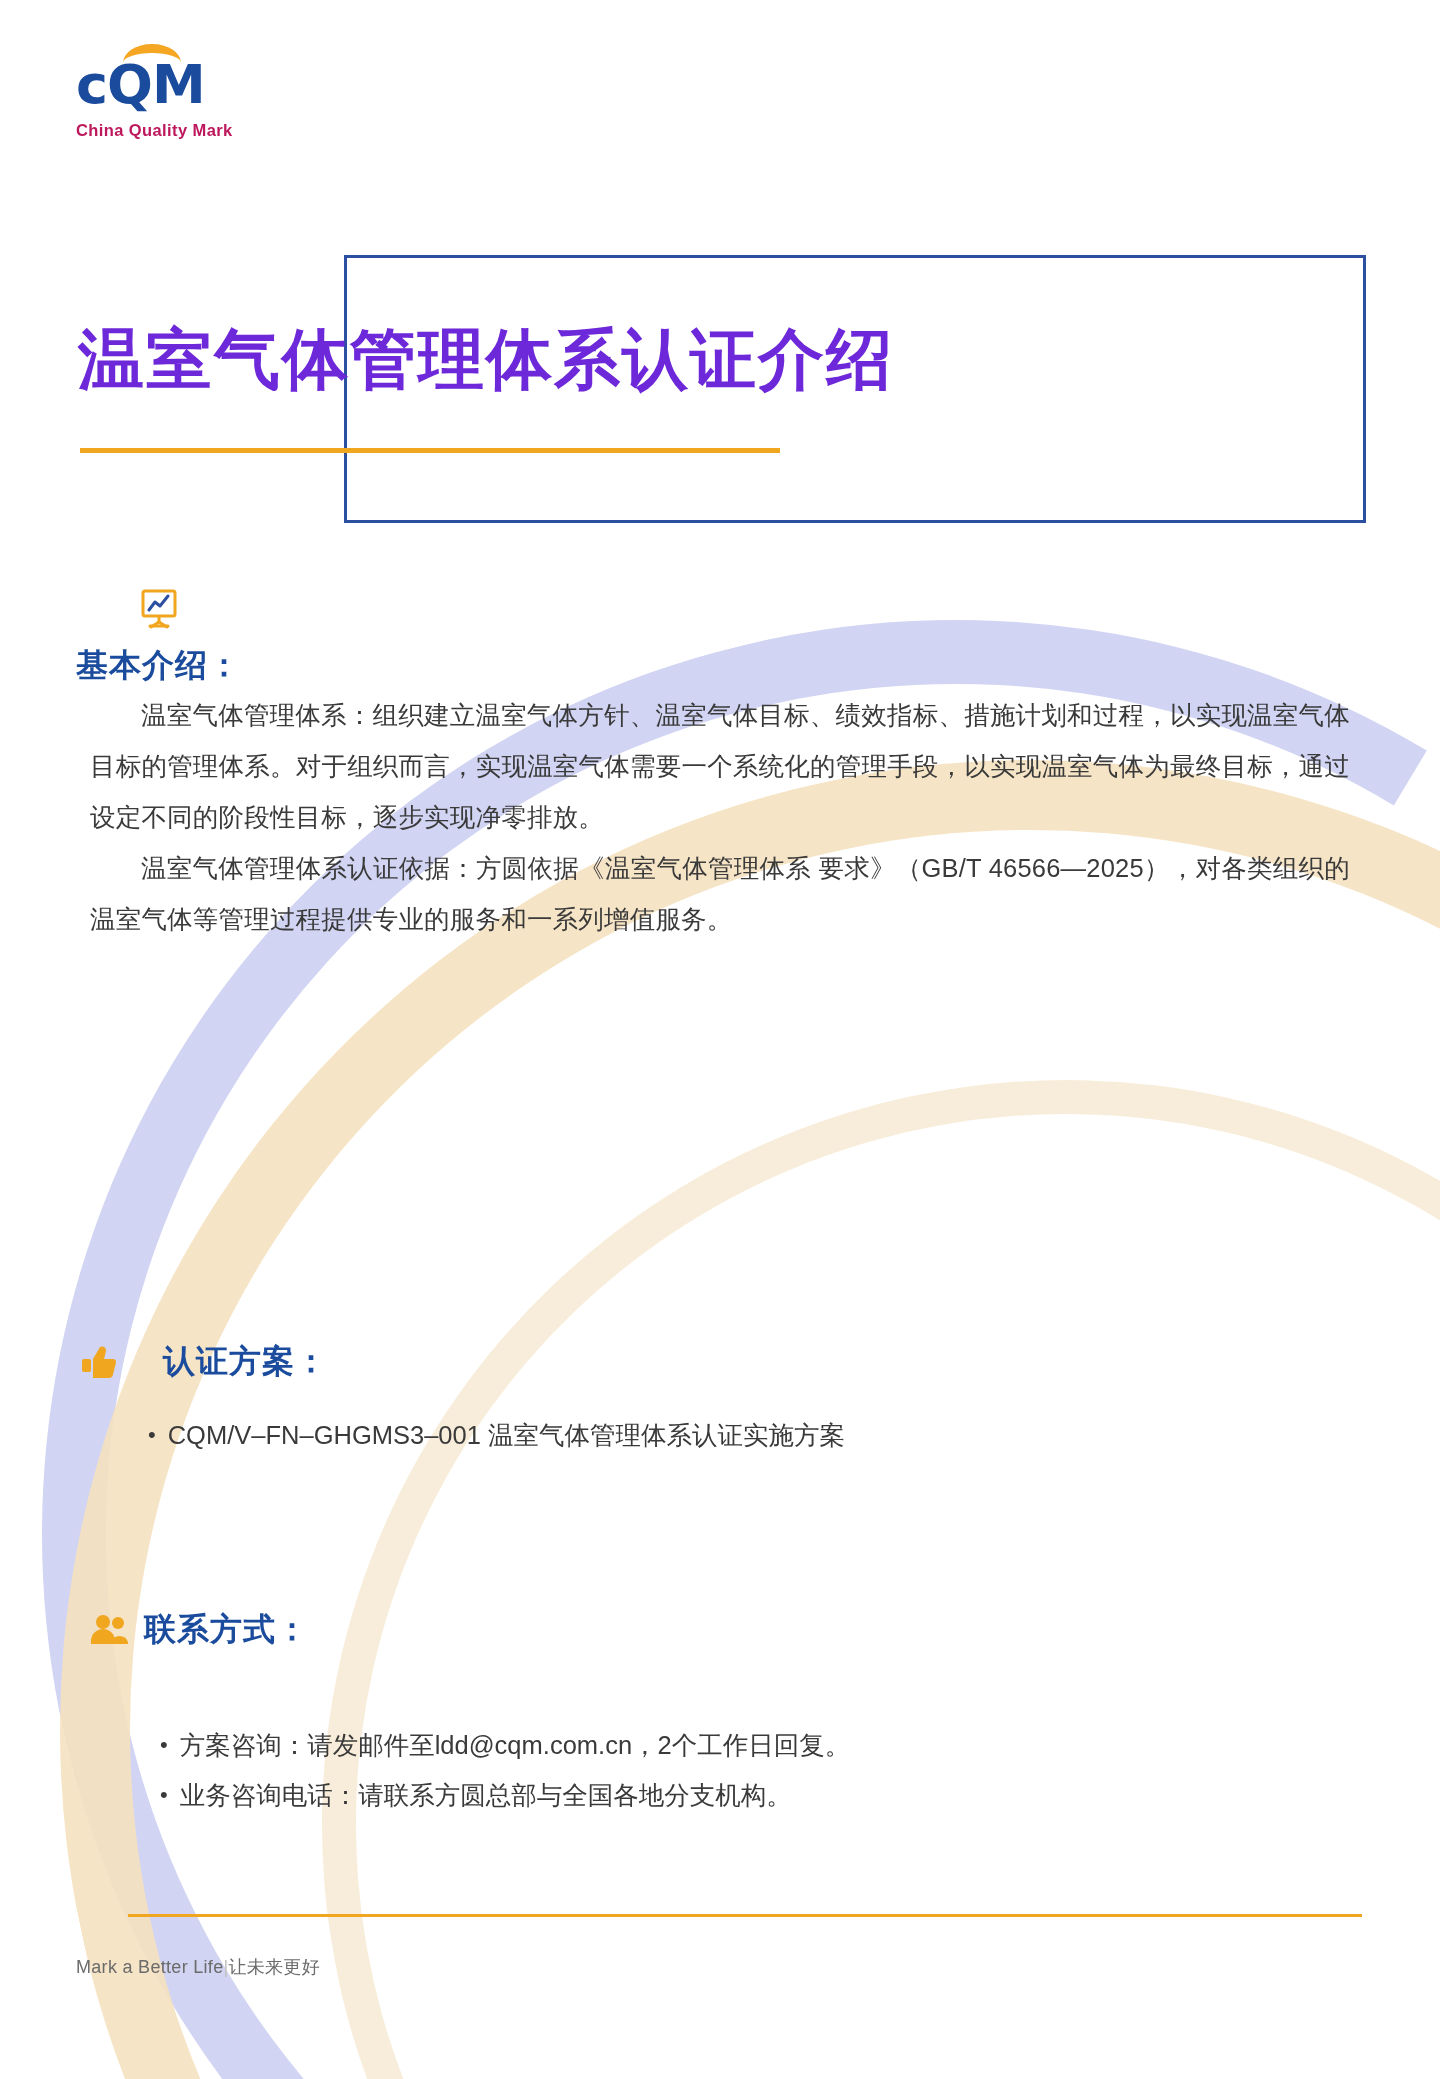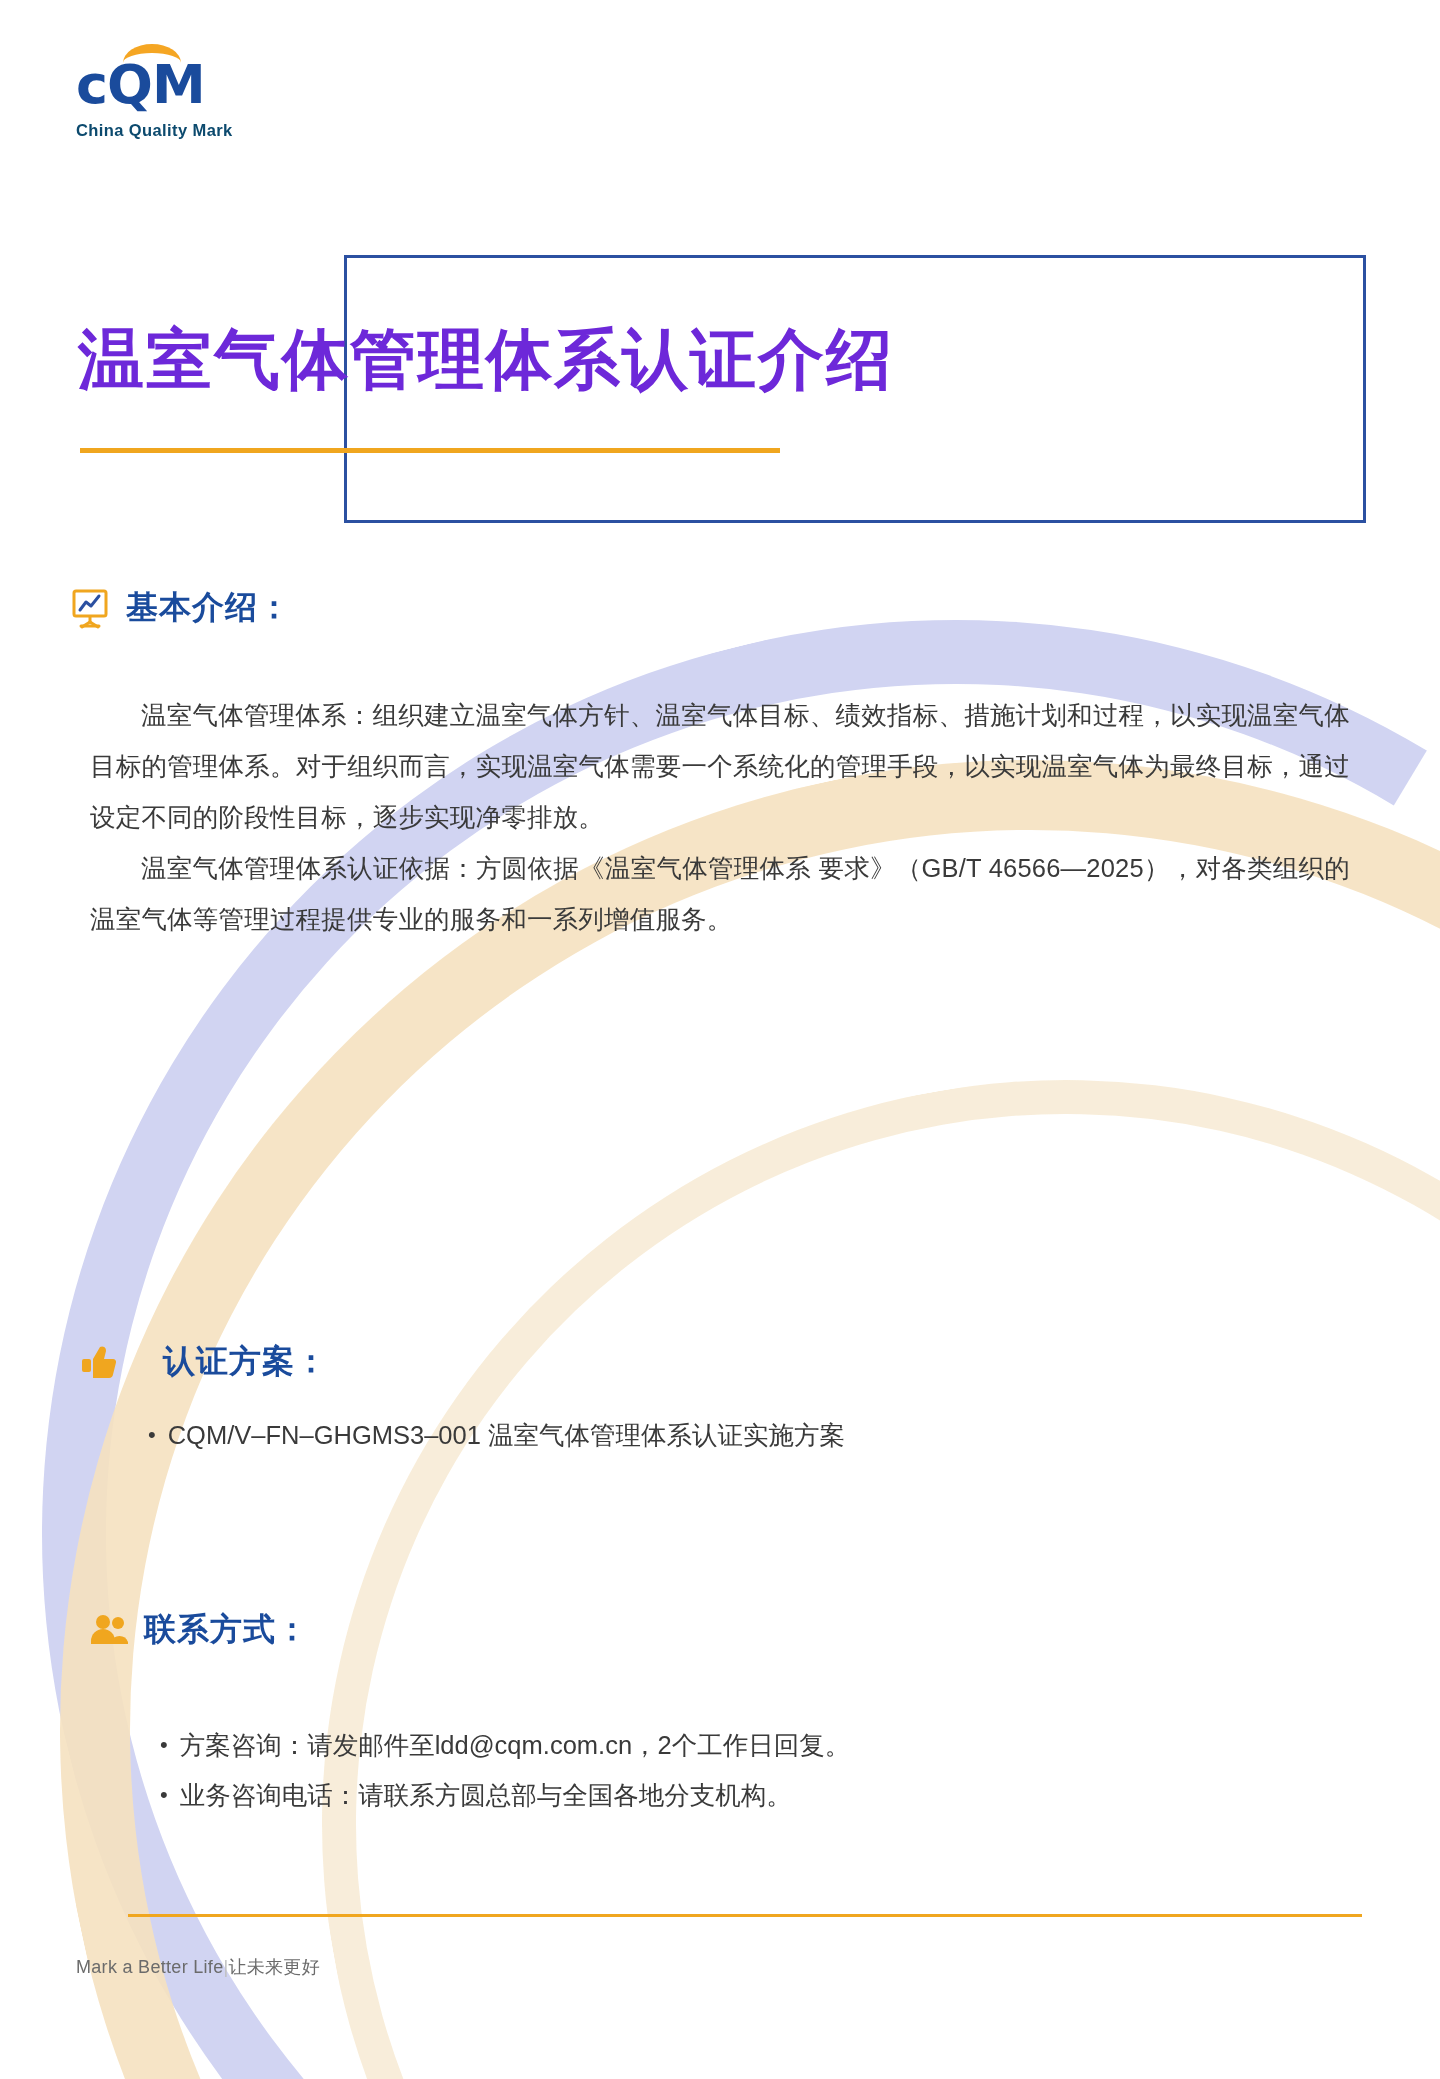--- a/index.html
+++ b/index.html
@@ -98,21 +98,21 @@
     font-size: 54px;
     letter-spacing: -1px;
     color: #1a4b9c;
     line-height: 1;
     padding-top: 14px;
   }
   .logo-sub {
     font-family: "Liberation Sans", sans-serif;
     font-size: 16.5px;
     font-weight: bold;
-    color: #0c4a6e;
+    color: #be185d;
     letter-spacing: 0.4px;
     margin-top: 9px;
   }
 
   
   .title-box {
     position: absolute;
     left: 344px;
     top: 258px;
     width: 1022px;
@@ -172,21 +172,21 @@
     gap: 14px;
   }
   .section-head .label {
     font-size: 32px;
     font-weight: bold;
     color: #1a4b9c;
     letter-spacing: 1px;
   }
   .sec-icon { flex: 0 0 auto; display: block; }
 
-  #sec-intro  { position: absolute; left: 68px; top: 586px; }
+  #sec-intro  { position: absolute; left: 76px; top: 586px; flex-direction: column; }
   #sec-plan   { position: absolute; left: 78px; top: 1340px; gap: 43px; }
   #sec-contact{ position: absolute; left: 88px; top: 1608px; }
 
   
   .body-block {
     position: absolute;
     left: 90px;
     top: 690px;
     width: 1260px;
     font-size: 25.5px;

